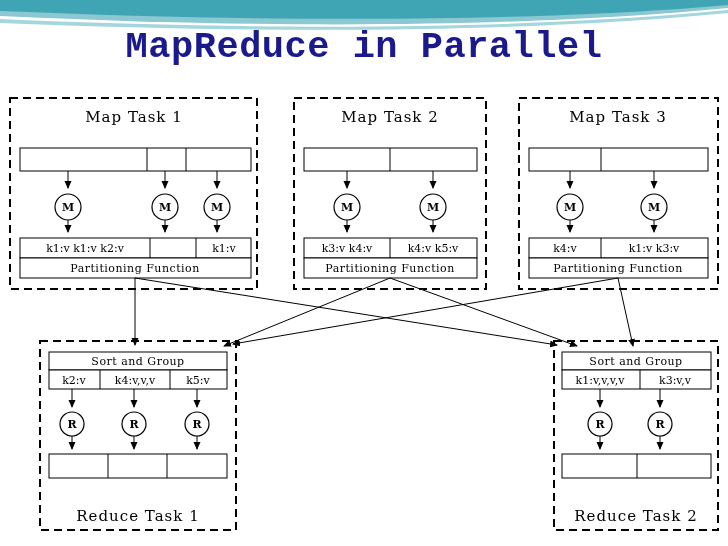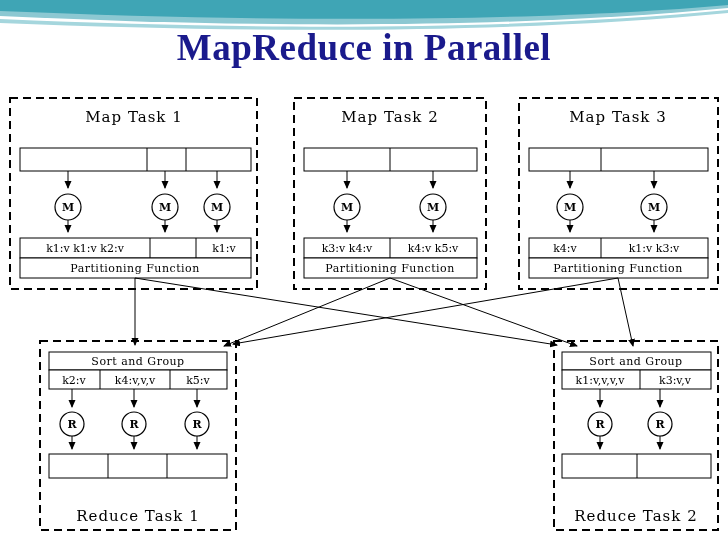--- a/index.html
+++ b/index.html
@@ -1,19 +1,19 @@
 <!DOCTYPE html>
 <html><head>
 <meta charset="utf-8">
 <style>
   html,body{margin:0;padding:0;background:#ffffff;}
   .slide{position:relative;width:728px;height:546px;background:#ffffff;overflow:hidden;font-family:"Liberation Serif",serif;}
   .wave{position:absolute;top:0;left:0;display:block;}
   .title{position:absolute;top:26px;left:0;width:100%;margin:0;text-align:center;
-         font-family:Liberation Serif, serif;font-weight:bold;font-size:37px;
+         font-family:Liberation Mono, monospace;font-weight:bold;font-size:37px;
          color:#1a1a8c;letter-spacing:0.5px;}
   .diagram{position:absolute;top:0;left:0;}
   .diagram rect.cell{fill:#ffffff;stroke:#000000;stroke-width:1;}
   .diagram rect.dashed{fill:none;stroke:#000000;stroke-width:2;stroke-dasharray:8 5;}
   .diagram line.div{stroke:#000000;stroke-width:1;}
   .diagram line.arrow{stroke:#000000;stroke-width:1;}
   .diagram circle.node{fill:#ffffff;stroke:#000000;stroke-width:1.2;}
   .diagram text{font-family:"DejaVu Serif",serif;fill:#000000;}
   .diagram text.task-label{font-size:15px;letter-spacing:1px;}
   .diagram text.kv{font-size:11px;}

